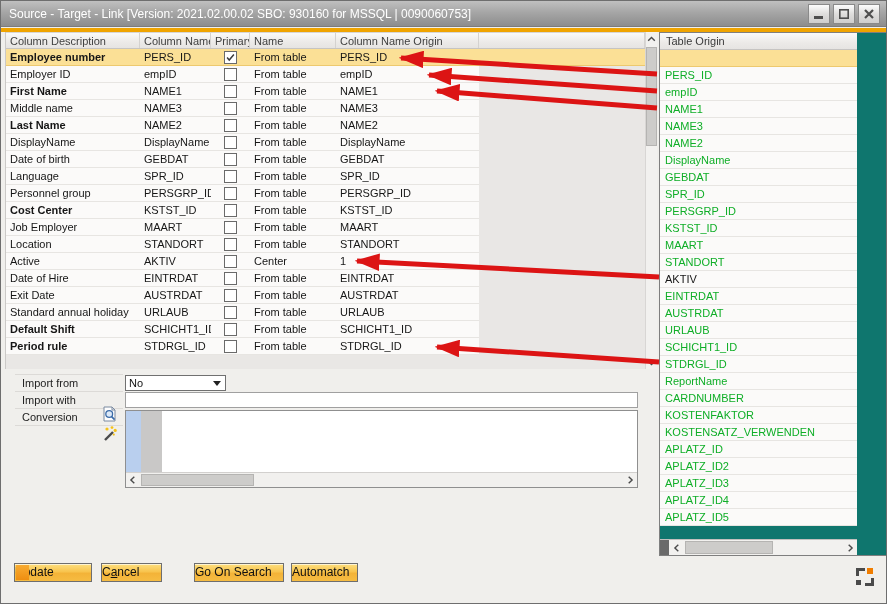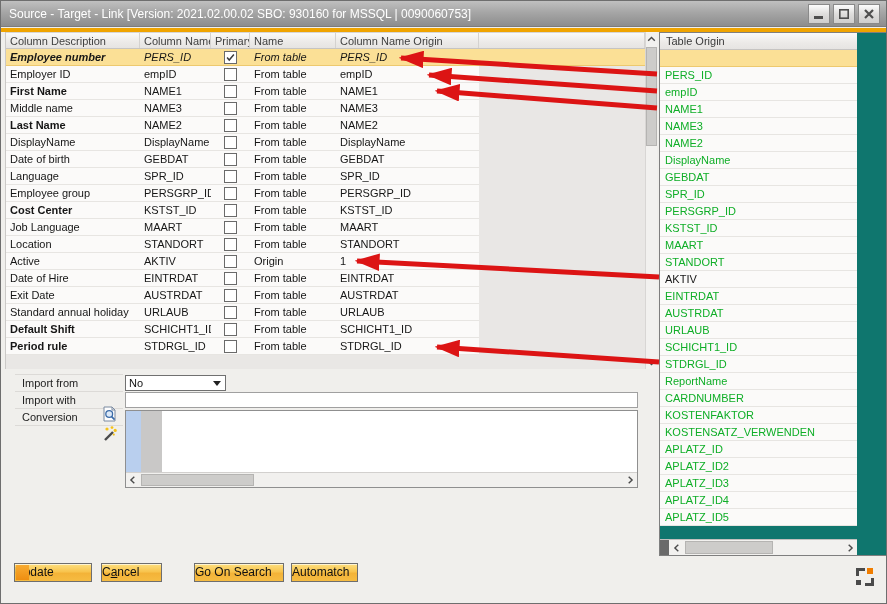--- a/index.html
+++ b/index.html
@@ -42,21 +42,21 @@
   .w-type{width:86px;} .w-orig{width:143px;} .w-fill{flex:1;}
   .grid-body{position:absolute;left:0;top:17px;right:12px;bottom:0;}
   .grid-row{display:flex;height:17px;}
   .grid-row .c{
     background:#fbfaf9;border-bottom:1px solid #e7e5e2;
     font-size:11px;color:#161616;line-height:16px;padding-left:4px;
     overflow:hidden;white-space:nowrap;
   }
   .grid-row .f{flex:1;background:transparent;}
   .grid-row .b{font-weight:bold;}
-  .grid-row.selected .c,.grid-row.selected .f{background:#fbe096;border-bottom:1px solid #edc96f;font-style:italic;}
+  .grid-row.selected .c,.grid-row.selected .f{background:#fbe096;border-bottom:1px solid #edc96f;}
   .cbwrap{display:flex;align-items:center;justify-content:center;padding-left:0 !important;}
   .checkbox{width:13px;height:13px;background:#ffffff;border:1px solid #6a6a6a;
     display:flex;align-items:center;justify-content:center;}
   
   .vscroll,.hscroll{background:#f2f1ef;}
   .sbtn{background:#f2f1ef;display:flex;align-items:center;justify-content:center;}
   .thumb{background:#cdccca;border:1px solid #b5b4b2;}
   .grid-vscroll{position:absolute;right:0;top:0;width:12px;height:337px;border-left:1px solid #d8d6d4;}
   .grid-vscroll .sbtn{position:absolute;left:0;width:11px;height:13px;}
   .grid-vscroll .thumb{position:absolute;left:0;width:11px;}
@@ -251,41 +251,41 @@
           <div class="c w-desc">Language</div>
           <div class="c w-name">SPR_ID</div>
           <div class="c w-prim cbwrap">
             <div class="checkbox"></div>
           </div>
           <div class="c w-type">From table</div>
           <div class="c w-orig">SPR_ID</div>
           <div class="f"></div>
         </div>
         <div class="grid-row">
-          <div class="c w-desc">Employee group</div>
+          <div class="c w-desc">Personnel group</div>
           <div class="c w-name">PERSGRP_ID</div>
           <div class="c w-prim cbwrap">
             <div class="checkbox"></div>
           </div>
           <div class="c w-type">From table</div>
           <div class="c w-orig">PERSGRP_ID</div>
           <div class="f"></div>
         </div>
         <div class="grid-row">
           <div class="c w-desc b">Cost Center</div>
           <div class="c w-name">KSTST_ID</div>
           <div class="c w-prim cbwrap">
             <div class="checkbox"></div>
           </div>
           <div class="c w-type">From table</div>
           <div class="c w-orig">KSTST_ID</div>
           <div class="f"></div>
         </div>
         <div class="grid-row">
-          <div class="c w-desc">Job Language</div>
+          <div class="c w-desc">Job Employer</div>
           <div class="c w-name">MAART</div>
           <div class="c w-prim cbwrap">
             <div class="checkbox"></div>
           </div>
           <div class="c w-type">From table</div>
           <div class="c w-orig">MAART</div>
           <div class="f"></div>
         </div>
         <div class="grid-row">
           <div class="c w-desc">Location</div>
@@ -296,21 +296,21 @@
           <div class="c w-type">From table</div>
           <div class="c w-orig">STANDORT</div>
           <div class="f"></div>
         </div>
         <div class="grid-row">
           <div class="c w-desc">Active</div>
           <div class="c w-name">AKTIV</div>
           <div class="c w-prim cbwrap">
             <div class="checkbox"></div>
           </div>
-          <div class="c w-type">Origin</div>
+          <div class="c w-type">Center</div>
           <div class="c w-orig">1</div>
           <div class="f"></div>
         </div>
         <div class="grid-row">
           <div class="c w-desc">Date of Hire</div>
           <div class="c w-name">EINTRDAT</div>
           <div class="c w-prim cbwrap">
             <div class="checkbox"></div>
           </div>
           <div class="c w-type">From table</div>

